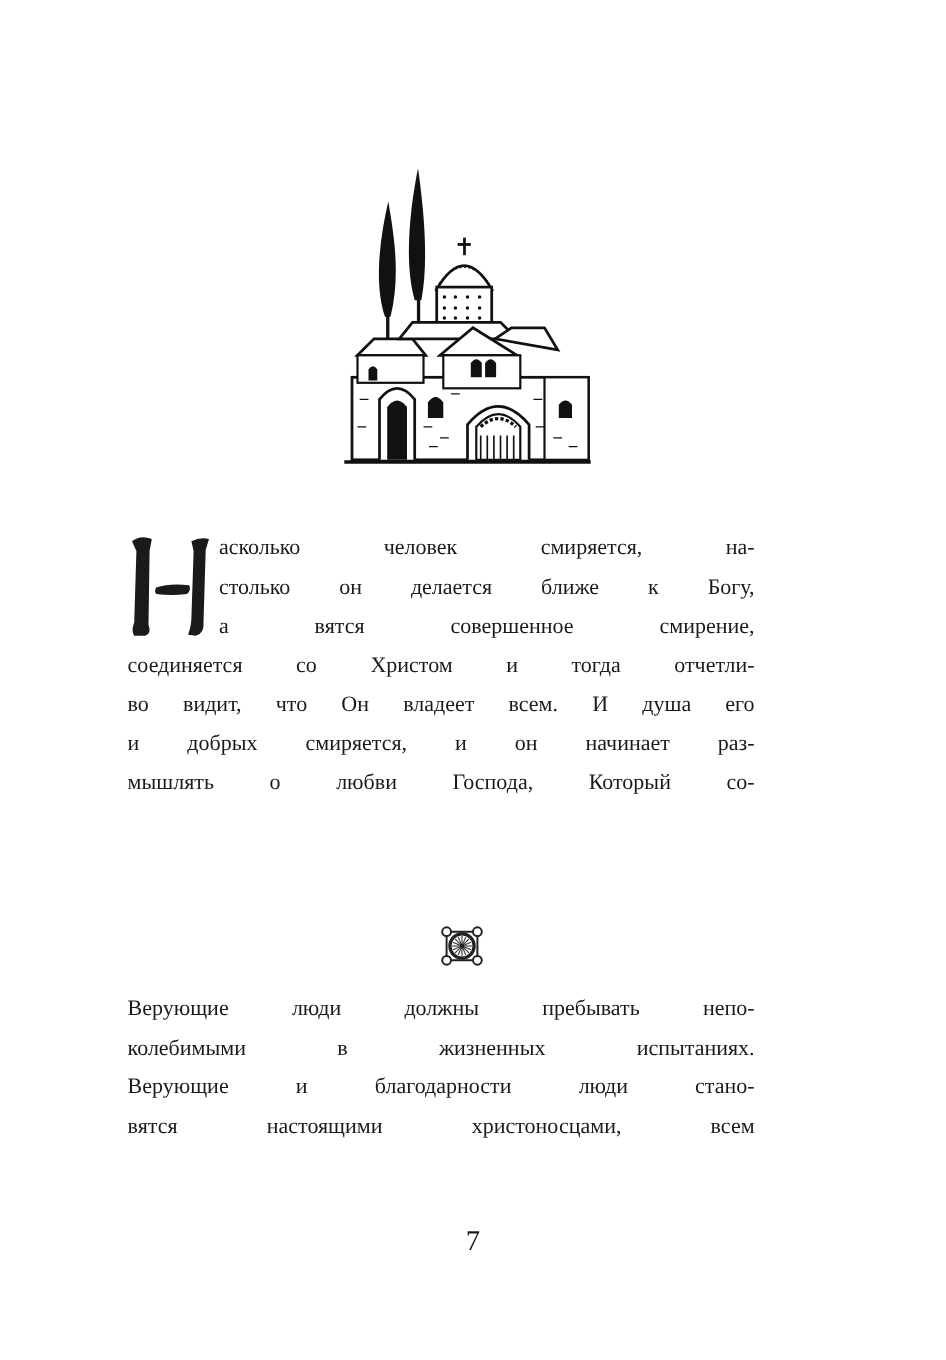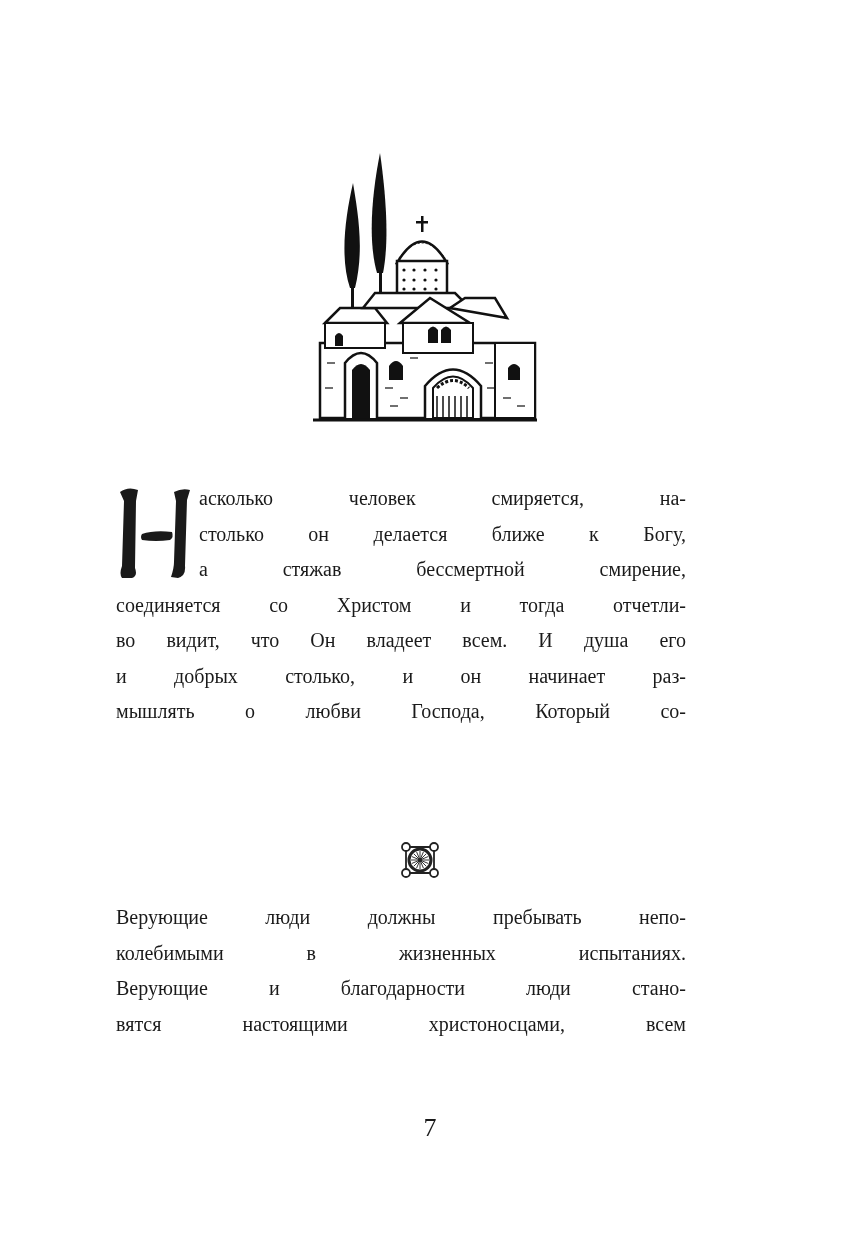--- a/index.html
+++ b/index.html
@@ -95,24 +95,24 @@
 
   <div class="text-block" id="para1">
     <svg class="dropcap" viewBox="0 0 78 95" xmlns="http://www.w3.org/2000/svg">
       <title>Н</title>
       <path d="M4 6 Q12 0 22 4 L20 15 L19 82 Q22 90 16 92 L6 92 Q3 88 6 80 L8 15 Z" fill="#1a1a1a"></path>
       <path d="M58 6 Q66 2 74 4 L71 14 L69 80 Q70 90 62 92 L55 91 Q58 82 58 76 L60 15 Z" fill="#1a1a1a"></path>
       <path d="M26 48 Q38 44 56 46 Q58 51 54 54 Q40 56 26 54 Q24 51 26 48 Z" fill="#1a1a1a"></path>
     </svg>
     <span class="line indented">асколько человек смиряется, на-</span>
     <span class="line indented">столько он делается ближе к Богу,</span>
-    <span class="line indented">а стяжав бессмертной смирение,</span>
+    <span class="line indented">а вятся совершенное смирение,</span>
     <span class="line">соединяется со Христом и тогда отчетли-</span>
     <span class="line">во видит, что Он владеет всем. И душа его</span>
-    <span class="line">и добрых столько, и он начинает раз-</span>
+    <span class="line">и добрых смиряется, и он начинает раз-</span>
     <span class="line">мышлять о любви Господа, Который со-</span>
   </div>
 
   <svg class="ornament" viewBox="0 0 40 38" xmlns="http://www.w3.org/2000/svg">
     <g fill="none" stroke="#222" stroke-width="1.8">
       <circle cx="6" cy="6" r="4"></circle>
         <circle cx="34" cy="6" r="4"></circle>
       <circle cx="6" cy="32" r="4"></circle>
         <circle cx="34" cy="32" r="4"></circle>
       <path d="M10 6 L30 6 M10 32 L30 32 M6 10 L6 28 M34 10 L34 28"></path>

